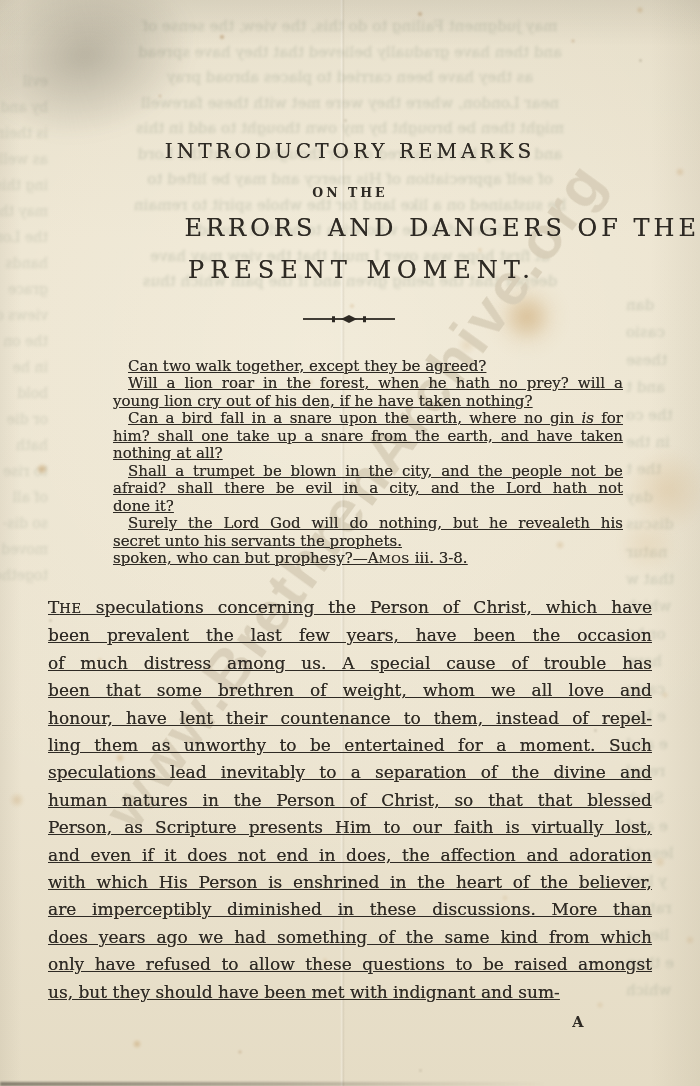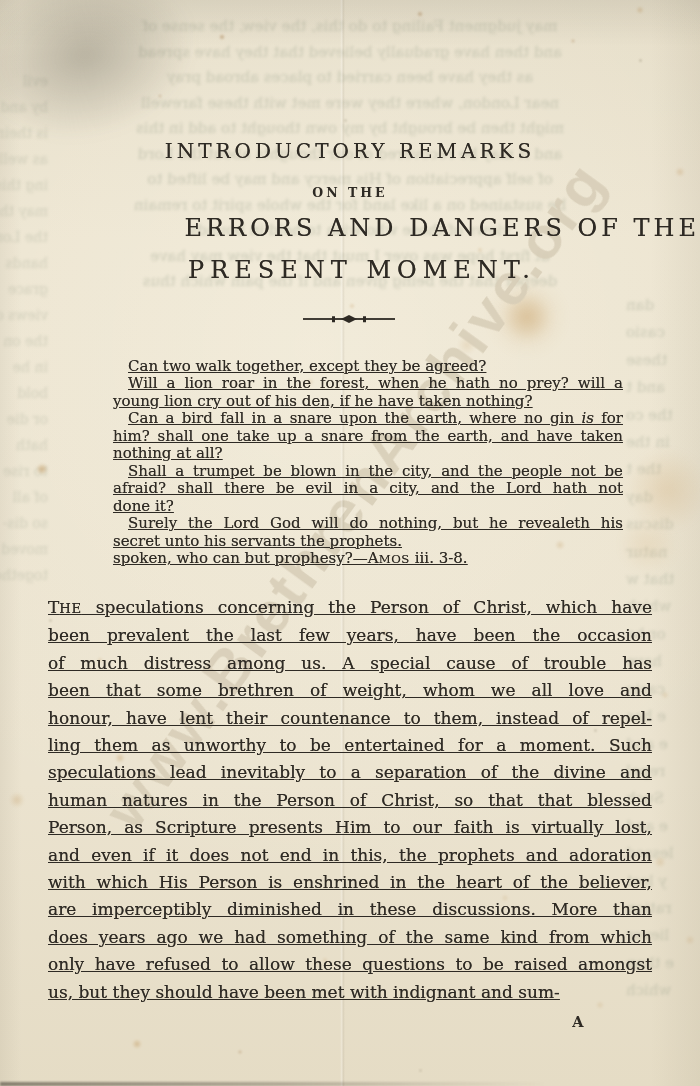--- a/index.html
+++ b/index.html
@@ -220,21 +220,21 @@
     <div class="bodytext">
         <div class="line"><span>T</span><span class="sc">HE</span><span> speculations concerning the Person of Christ, which have</span></div>
         <div class="line">been prevalent the last few years, have been the occasion</div>
         <div class="line">of much distress among us.  A special cause of trouble has</div>
         <div class="line">been that some brethren of weight, whom we all love and</div>
         <div class="line">honour, have lent their countenance to them, instead of repel-</div>
         <div class="line">ling them as unworthy to be entertained for a moment.  Such</div>
         <div class="line">speculations lead inevitably to a separation of the divine and</div>
         <div class="line">human natures in the Person of Christ, so that that blessed</div>
         <div class="line">Person, as Scripture presents Him to our faith is virtually lost,</div>
-        <div class="line">and even if it does not end  in this, the prophets and adoration</div>
+        <div class="line">and even if it does not end  in does, the affection and adoration</div>
         <div class="line">with which His Person is enshrined in the heart of the believer,</div>
         <div class="line">are imperceptibly diminished in these discussions.  More than</div>
         <div class="line">does years ago we had something of the same kind from which</div>
         <div class="line">only have refused to allow these questions to be raised amongst</div>
         <div class="line end">us, but they should have been met with indignant and sum-</div>
       </div>
 
     <div class="signature">A</div>
   </div>
 

